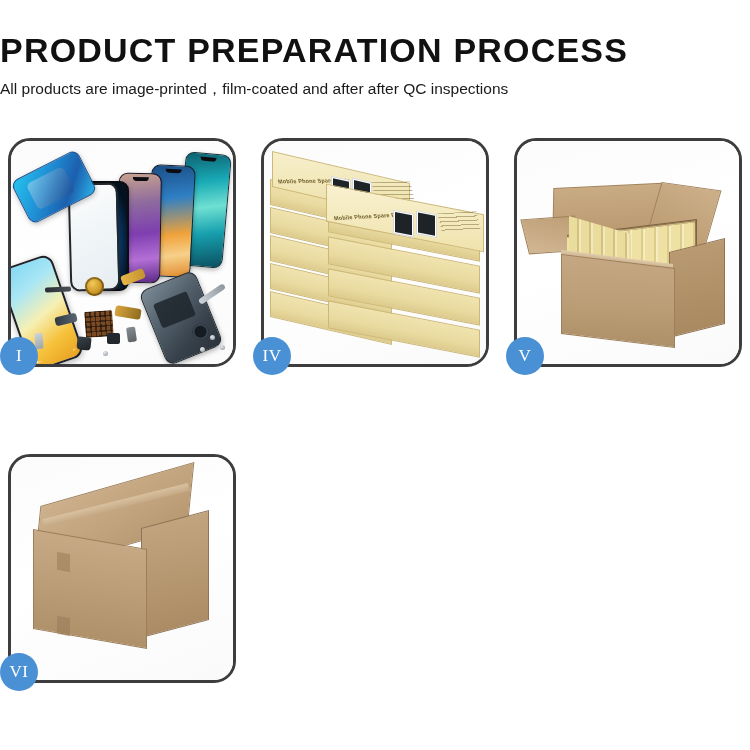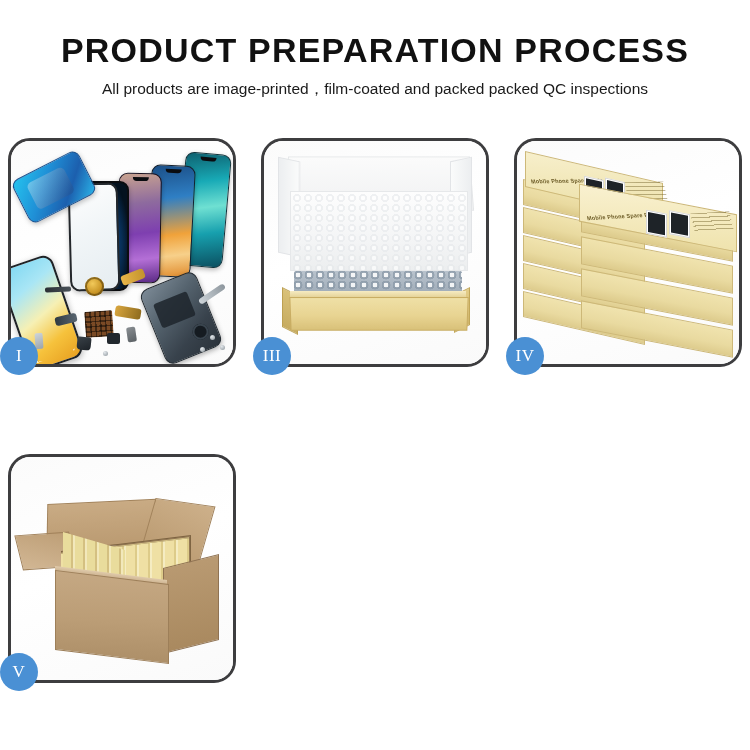--- a/index.html
+++ b/index.html
@@ -15,21 +15,21 @@
     font-family: "Liberation Sans", sans-serif;
     overflow: hidden;
   }
 
   
   #header {
     position: absolute;
     left: 0;
     top: 30px;
     width: 750px;
-    text-align: center;
+    text-align: left;
   }
   #page-title {
     font-size: 34px;
     font-weight: bold;
     letter-spacing: 1.2px;
     color: #111111;
     line-height: 40px;
     white-space: nowrap;
   }
   #page-subtitle {
@@ -507,21 +507,21 @@
     background: radial-gradient(ellipse at 50% 50%, rgba(225,232,238,.9), rgba(255,255,255,0) 70%);
   }
 </style>
 </head>
 <body>
 
 <div id="page">
 
   <div id="header">
     <div id="page-title">PRODUCT PREPARATION PROCESS</div>
-    <div id="page-subtitle">All products are image-printed，film-coated and packed packed QC inspections</div>
+    <div id="page-subtitle">All products are image-printed，film-coated and after after QC inspections</div>
   </div>
 
   <div id="panel-grid">
 
     <div class="panel">
       <div class="panel-inner">
         <div class="p1-scene">
           <div class="phone-slab ph-a">
               <span class="ph-notch"></span>
             </div>
@@ -553,34 +553,20 @@
           <div class="part screw s1"></div>
           <div class="part screw s2"></div>
           <div class="part screw s3"></div>
           <div class="part screw s4"></div>
         </div>
       </div>
       <div class="badge">I</div>
     </div>
 
 
-    <div class="panel">
-      <div class="panel-inner">
-        <div class="m3-lid-back"></div>
-        <div class="m3-flap-l"></div>
-        <div class="m3-flap-r"></div>
-        <div class="m3-liner"></div>
-        <div class="m3-bubble-fill"></div>
-        <div class="m3-side-l"></div>
-        <div class="m3-side-r"></div>
-        <div class="m3-rim"></div>
-        <div class="m3-front"></div>
-      </div>
-      <div class="badge">III</div>
-    </div>
 
     <div class="panel">
       <div class="panel-inner">
         <div class="stack">
           <div class="sbox bx-l5"></div>
           <div class="sbox bx-l4"></div>
           <div class="sbox bx-l3"></div>
           <div class="sbox bx-l2"></div>
           <div class="sbox bx-l1"></div>
 
@@ -625,15 +611,27 @@
           <div class="c5-fill"></div>
           <div class="c5-fill-2"></div>
           <div class="c5-side"></div>
           <div class="c5-rim"></div>
           <div class="c5-front"></div>
         </div>
       </div>
       <div class="badge">V</div>
     </div>
 
+    <div class="panel">
+      <div class="panel-inner">
+        <div class="c6-shadow"></div>
+        <div class="c6-top"></div>
+        <div class="c6-top-seam"></div>
+        <div class="c6-side"></div>
+        <div class="c6-front"></div>
+        <div class="c6-tab-a"></div>
+        <div class="c6-tab-b"></div>
+      </div>
+      <div class="badge">VI</div>
+    </div>
 
   </div>
 </div>
 
 </body></html>

